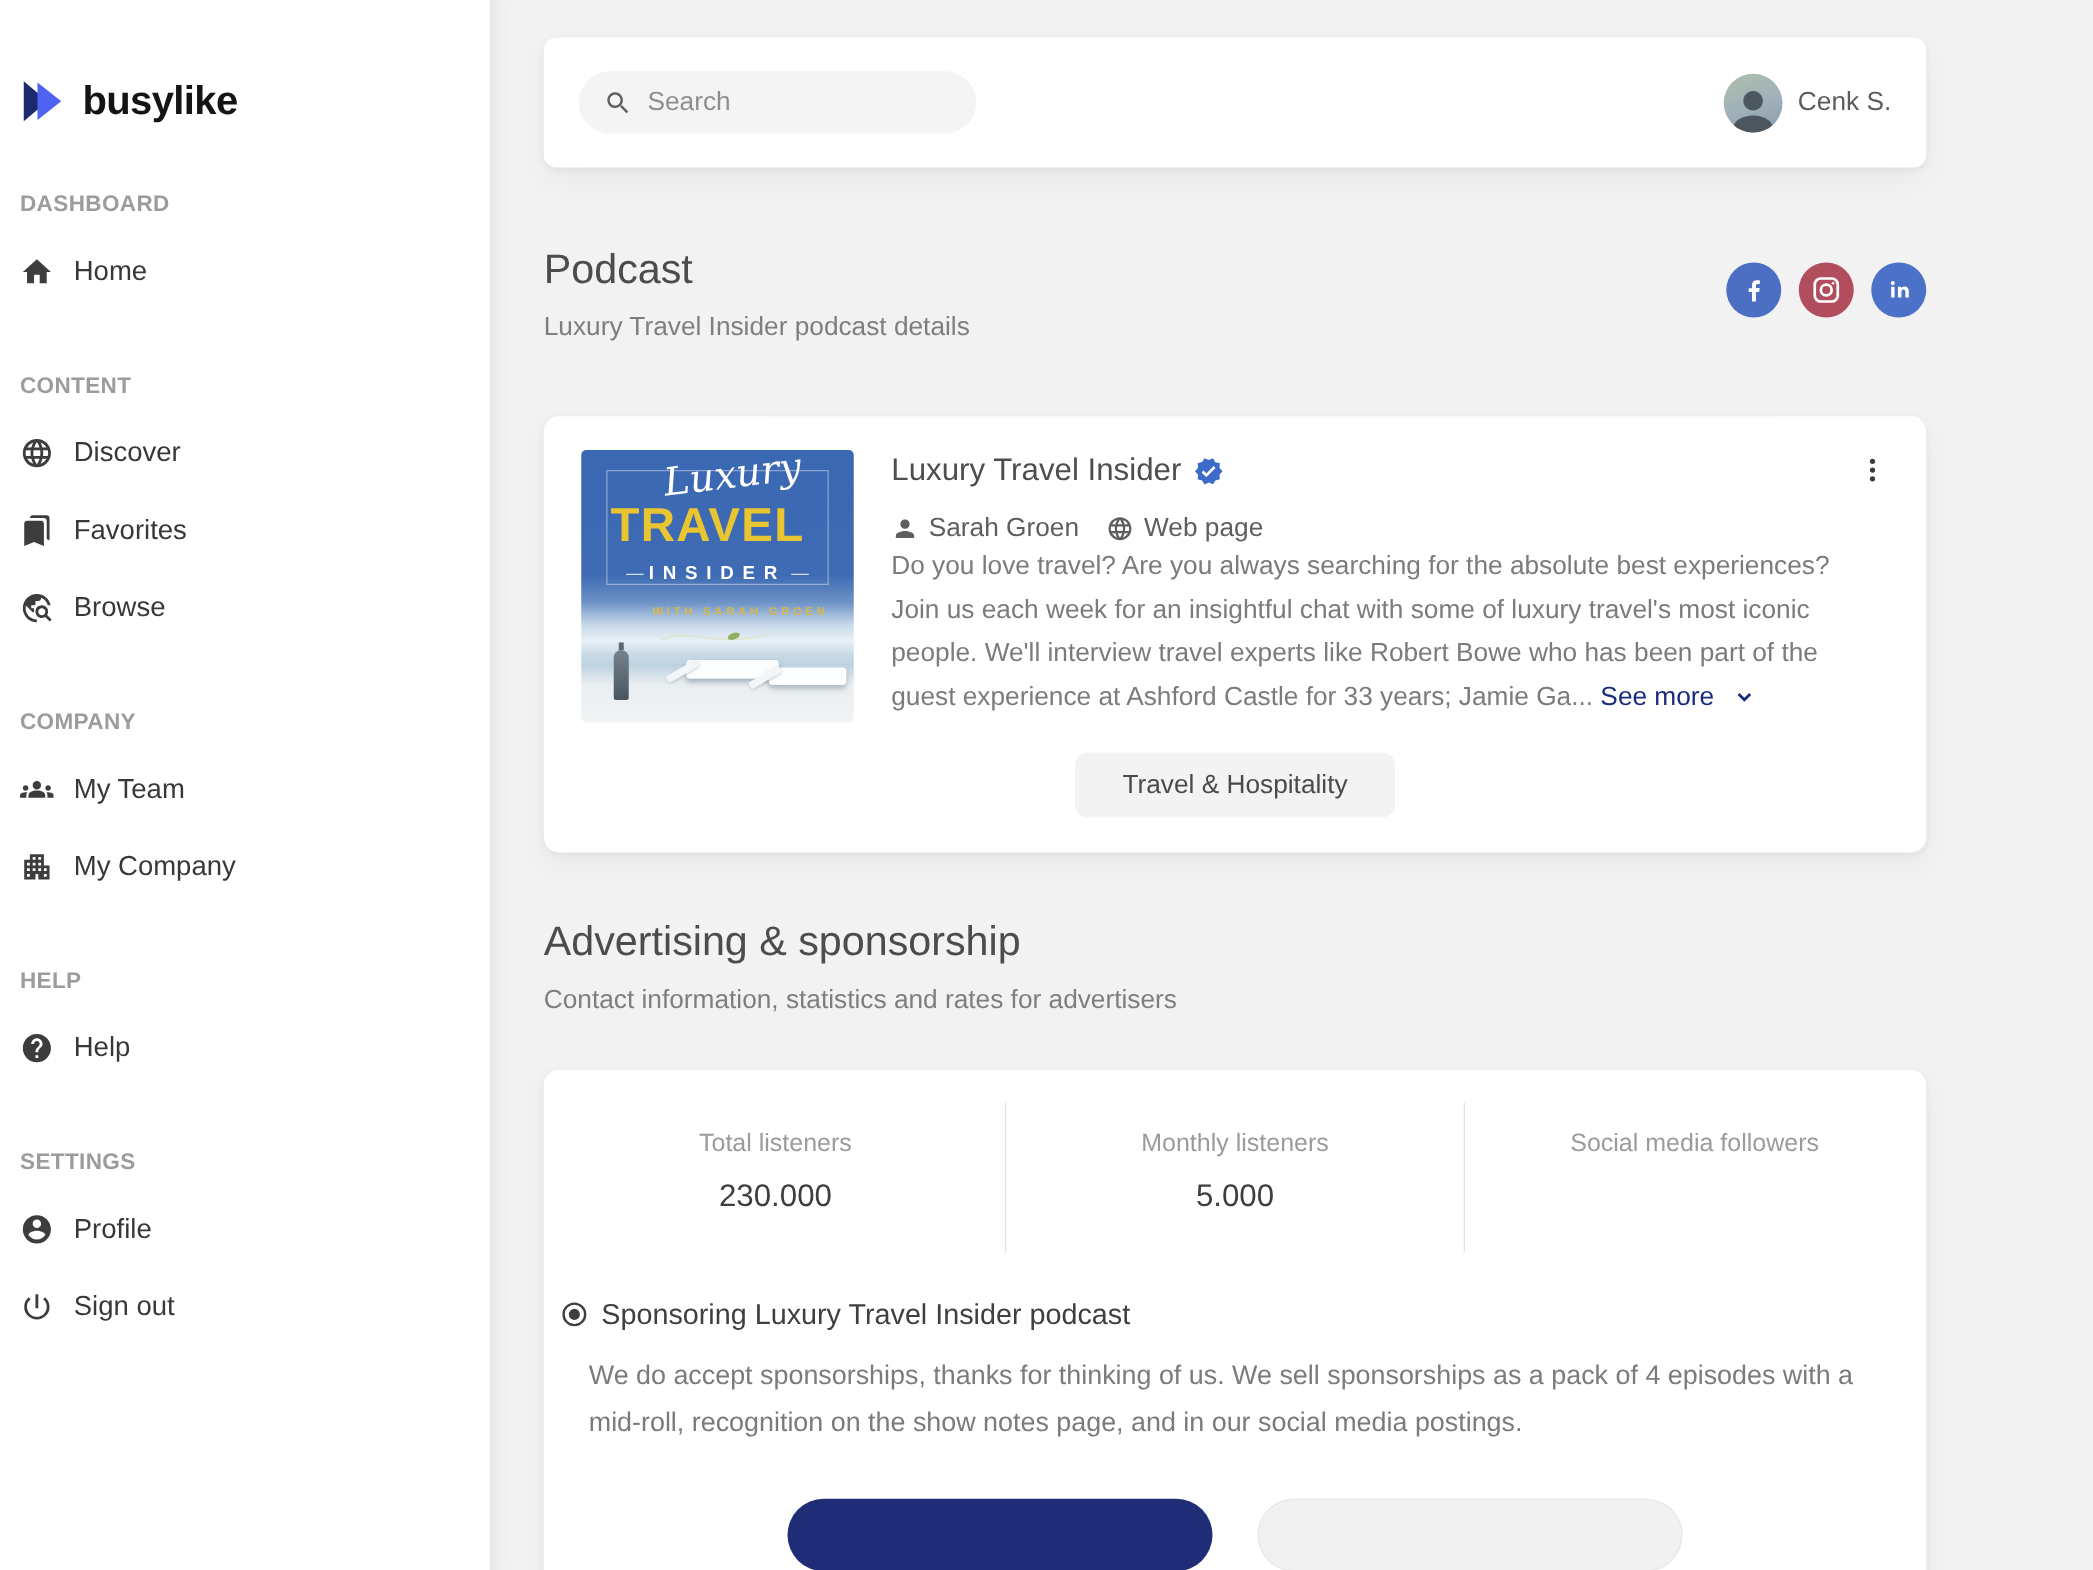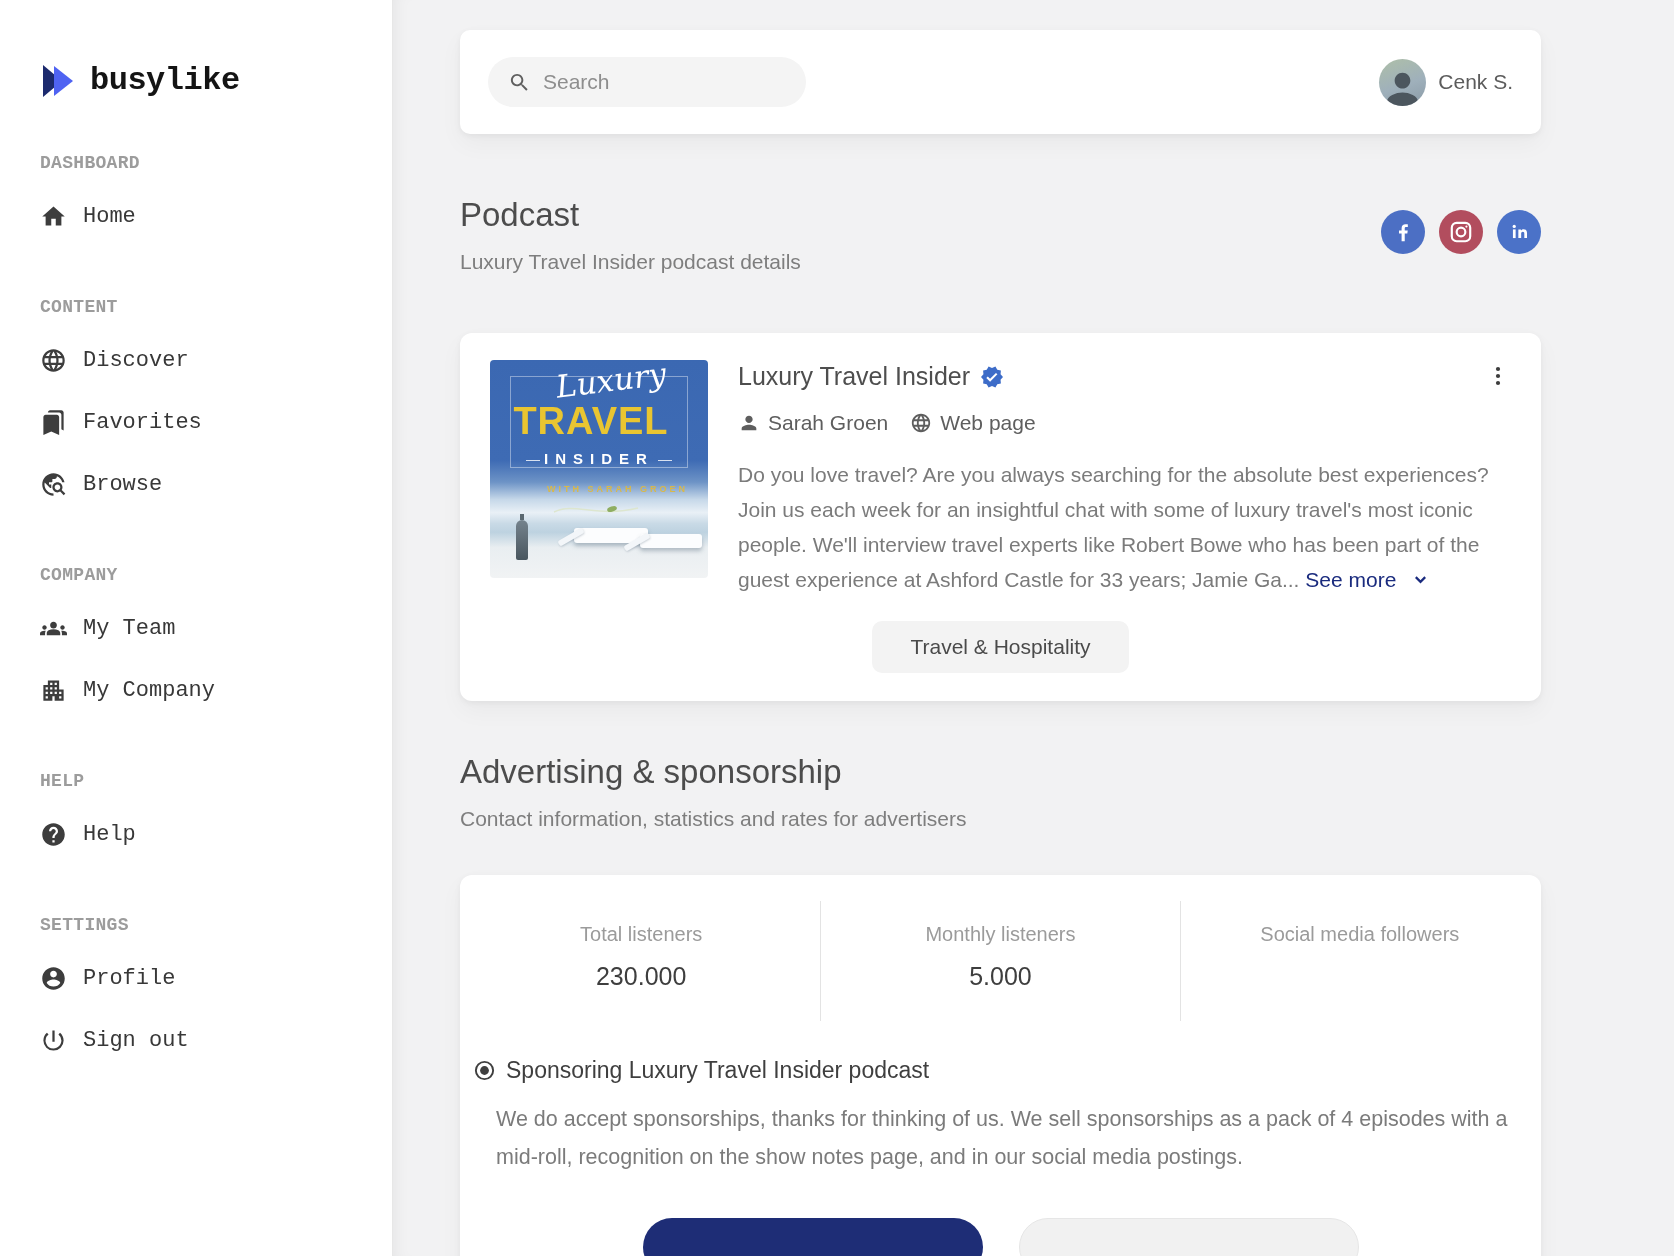--- a/index.html
+++ b/index.html
@@ -10,43 +10,42 @@
     color:#3f3f3f;
     display:flex;
   }
 
   
   .sidebar {
     width:393px; height:100%;
     background:#ffffff;
     border-right:1px solid #e7e7e7;
     flex:0 0 auto;
-    padding-left:40px;
-    font-family:Liberation Mono, monospace;
+    padding-left:16px;
   }
   .logo { margin-top:62px; display:flex; align-items:center; gap:6px; }
   .logo svg { display:block; }
   .logo-text { font-size:32px; font-weight:800; color:#141414; letter-spacing:-0.5px; }
 
   .nav-label {
     margin:50px 0 12px;
     font-size:18px; font-weight:700; color:#9c9c9c; letter-spacing:.3px;
   }
   .nav-label.first { margin-top:54px; }
   .nav-item {
     height:62px; display:flex; align-items:center; gap:16px;
     cursor:pointer; color:#383838;
   }
   .nav-item .nicon { width:27px; height:27px; fill:#3d3d3d; flex:0 0 auto; }
   .nav-text { font-size:22px;text-align:center; }
 
   
   .main {
     flex:1; height:100%;
-    padding:30px 133px 0 67px;
+    padding:30px 133px 0 42px;
     box-shadow: inset 14px 0 18px -14px rgba(0,0,0,.07);
   }
 
   .topbar {
     background:#fff; border-radius:10px; height:104px;
     box-shadow:0 2px 6px rgba(0,0,0,.05), 0 10px 24px rgba(0,0,0,.04);
     display:flex; align-items:center; padding:0 28px;
   }
   .search {
     width:318px; height:50px; background:#f4f4f4; border-radius:25px;
@@ -143,21 +142,21 @@
 
   
   .pod-info { flex:1; min-width:0; }
   .pod-title-row { display:flex; align-items:center; gap:10px; margin-top:2px; }
   .pod-title { font-size:25px; font-weight:500; color:#4e4e4e; }
   .verified { width:24px; height:24px; }
   .pod-meta { display:flex; align-items:center; gap:22px; margin-top:20px; color:#5e5e5e; }
   .meta-item { display:flex; align-items:center; gap:8px; font-size:21px; }
   .meta-item svg { width:22px; height:22px; fill:#5e5e5e; }
   .pod-desc {
-    margin-top:22px; font-size:21px; line-height:35px; color:#7b7b7b; max-width:790px;
+    font-size:21px; line-height:35px; color:#7b7b7b; max-width:790px;
   }
   .see-more {
     color:var(--link,#1a2b7e); font-weight:500; cursor:pointer; white-space:nowrap;
     display:inline-flex; align-items:center; gap:17px;
   }
   .see-more svg { width:15px; height:15px; stroke:var(--link,#1a2b7e); fill:none; stroke-width:2.4; }
   .chip {
     margin:24px auto 0; width:fit-content; background:#f3f3f3; border-radius:10px;
     padding:14px 38px; font-size:21px; color:#4a4a4a; cursor:pointer;
   }

